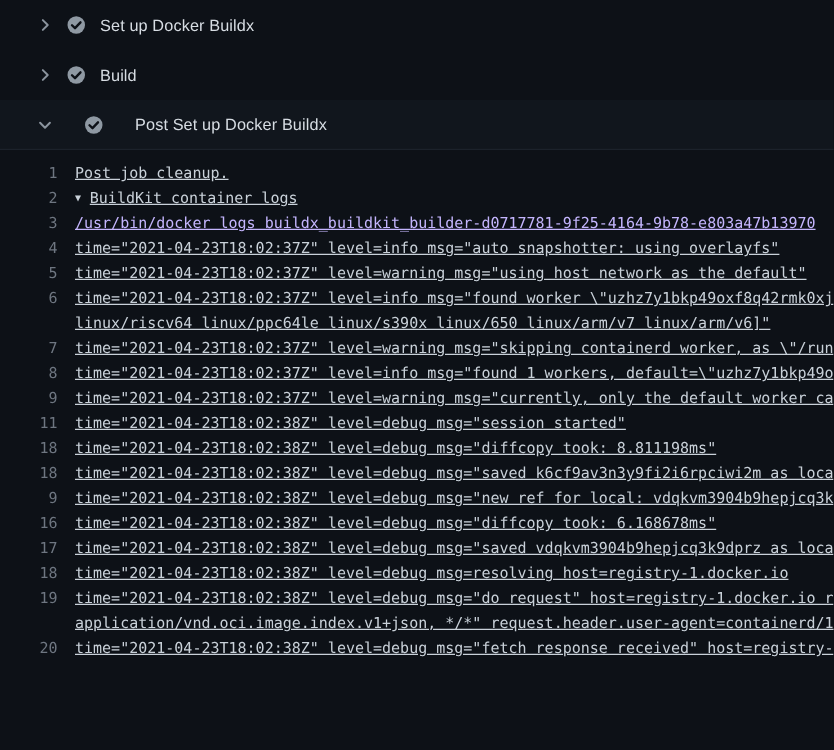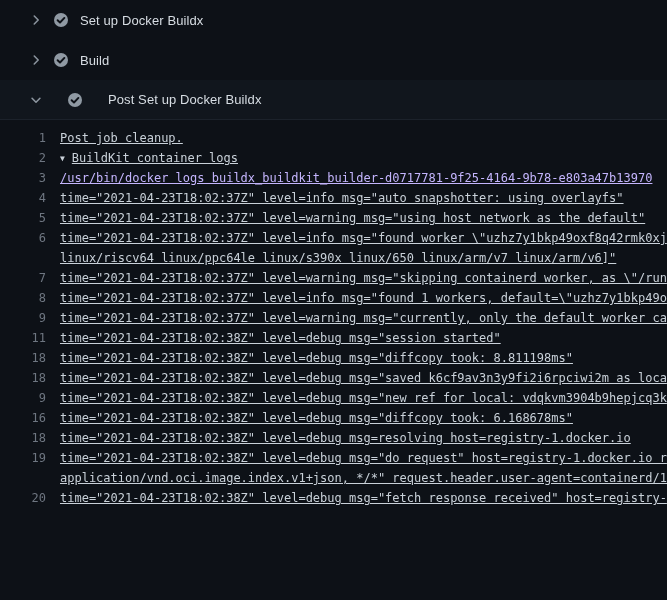--- a/index.html
+++ b/index.html
@@ -186,20 +186,24 @@
   </div>
       <div class="log-line default">
     <span class="line-num">9</span>
     <span class="line-text">time="2021-04-23T18:02:38Z" level=debug msg="new ref for local: vdqkvm3904b9hepjcq3k</span>
   </div>
       <div class="log-line default">
     <span class="line-num">16</span>
     <span class="line-text">time="2021-04-23T18:02:38Z" level=debug msg="diffcopy took: 6.168678ms"</span>
   </div>
       <div class="log-line default">
+    <span class="line-num">17</span>
+    <span class="line-text">time="2021-04-23T18:02:38Z" level=debug msg="saved vdqkvm3904b9hepjcq3k9dprz as loca</span>
+  </div>
+      <div class="log-line default">
     <span class="line-num">18</span>
     <span class="line-text">time="2021-04-23T18:02:38Z" level=debug msg=resolving host=registry-1.docker.io</span>
   </div>
       <div class="log-line default">
     <span class="line-num">19</span>
     <span class="line-text">time="2021-04-23T18:02:38Z" level=debug msg="do request" host=registry-1.docker.io r</span>
   </div>
       <div class="log-line default">
     <span class="line-num"></span>
     <span class="line-text">application/vnd.oci.image.index.v1+json, */*" request.header.user-agent=containerd/1.4</span>

